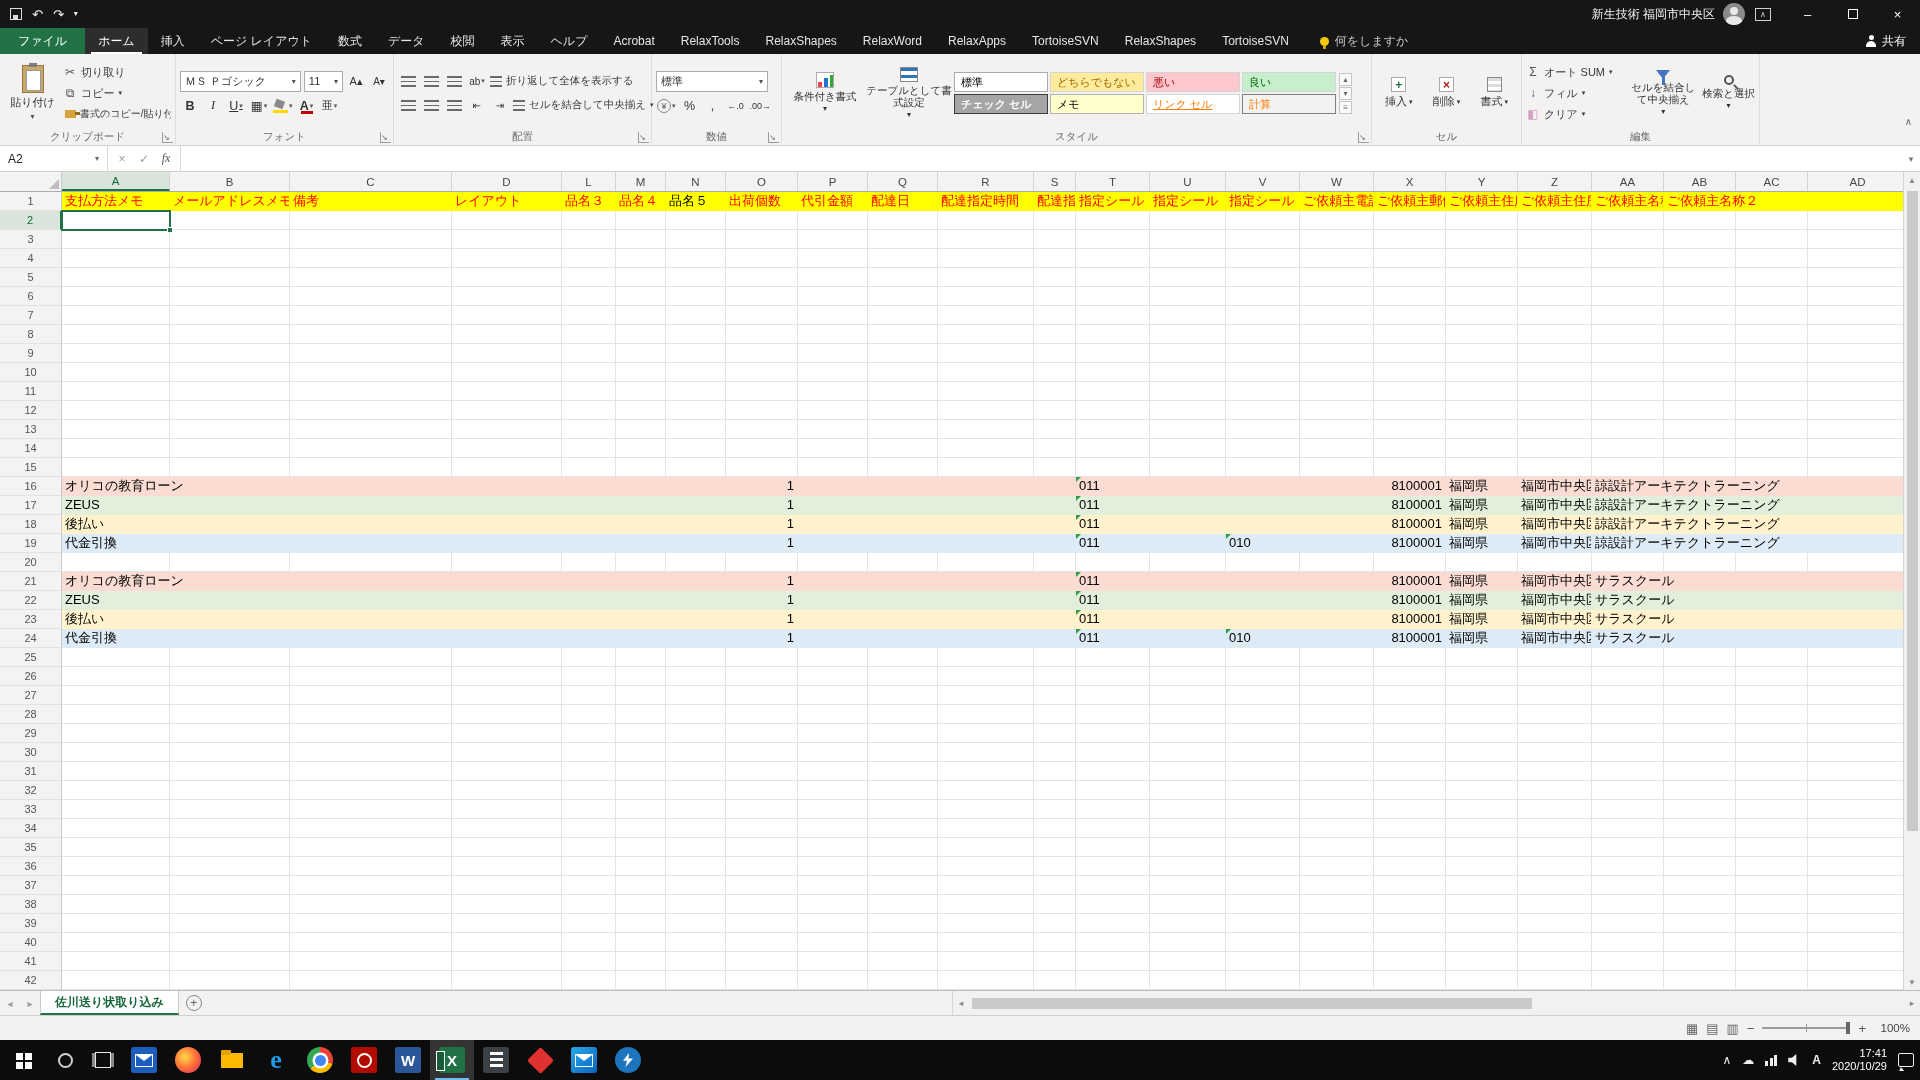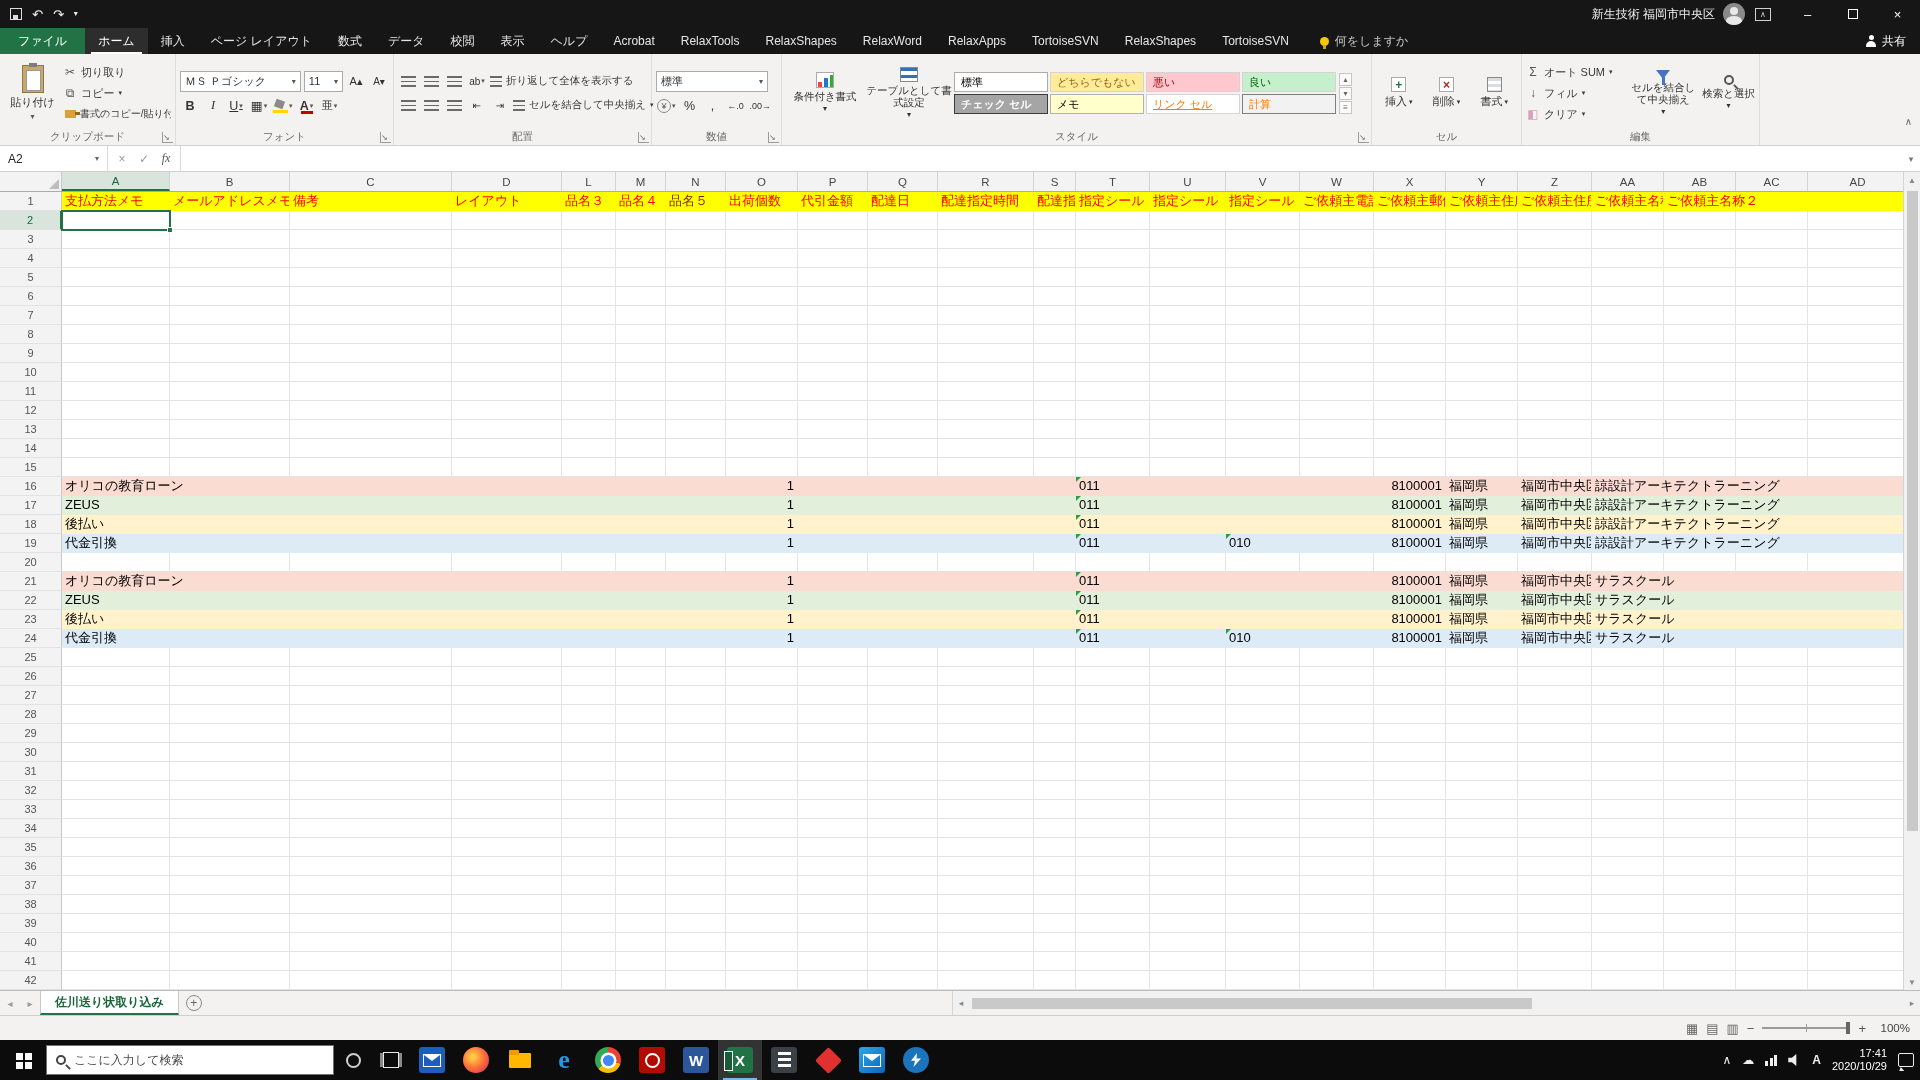--- a/index.html
+++ b/index.html
@@ -507,21 +507,21 @@
       </div>
     <div>
         <div class="grow grow-filled" style="background: rgb(255, 255, 0);">
           <div class="rowh">1</div>
           <div class="cell" style="width: 108px; color: rgb(255, 0, 0);">支払方法メモ</div>
           <div class="cell" style="width: 120px; color: rgb(255, 0, 0);">メールアドレスメモ</div>
           <div class="cell" style="width: 162px; color: rgb(255, 0, 0);">備考</div>
           <div class="cell" style="width: 110px; color: rgb(255, 0, 0);">レイアウト</div>
           <div class="cell" style="width: 54px; color: rgb(255, 0, 0);">品名３</div>
           <div class="cell" style="width: 50px; color: rgb(255, 0, 0);">品名４</div>
-          <div class="cell" style="width: 60px; color: #7f1d1d;">品名５</div>
+          <div class="cell" style="width: 60px; color: #000000;">品名５</div>
           <div class="cell" style="width: 72px; color: rgb(255, 0, 0);">出荷個数</div>
           <div class="cell" style="width: 70px; color: rgb(255, 0, 0);">代引金額</div>
           <div class="cell" style="width: 70px; color: rgb(255, 0, 0);">配達日</div>
           <div class="cell" style="width: 96px; color: rgb(255, 0, 0);">配達指定時間</div>
           <div class="cell" style="width: 42px; color: rgb(255, 0, 0);">配達指定時間</div>
           <div class="cell" style="width: 74px; color: rgb(255, 0, 0);">指定シール</div>
           <div class="cell" style="width: 76px; color: rgb(255, 0, 0);">指定シール</div>
           <div class="cell" style="width: 74px; color: rgb(255, 0, 0);">指定シール</div>
           <div class="cell" style="width: 74px; color: rgb(255, 0, 0);">ご依頼主電話番号</div>
           <div class="cell" style="width: 72px; color: rgb(255, 0, 0);">ご依頼主郵便番号</div>
@@ -1640,24 +1640,20 @@
       </div>
     <span class="zoomsym">+</span>
     <span class="zoomlabel">100%</span>
   </div>
 </div>
 
 <div class="taskbar">
   <div class="start">
       <span class="startsq"></span>
     </div>
-  <div class="tsearch">
-    <span class="mag"></span>
-    <input placeholder="ここに入力して検索" style="">
-  </div>
   <div class="cortana">
       <span></span>
     </div>
   <div class="taskview">
       <span></span>
     </div>
   <div class="tbapps">
       <div class="tbapp">
         <span class="appic ic-mail"></span>
       </div>

